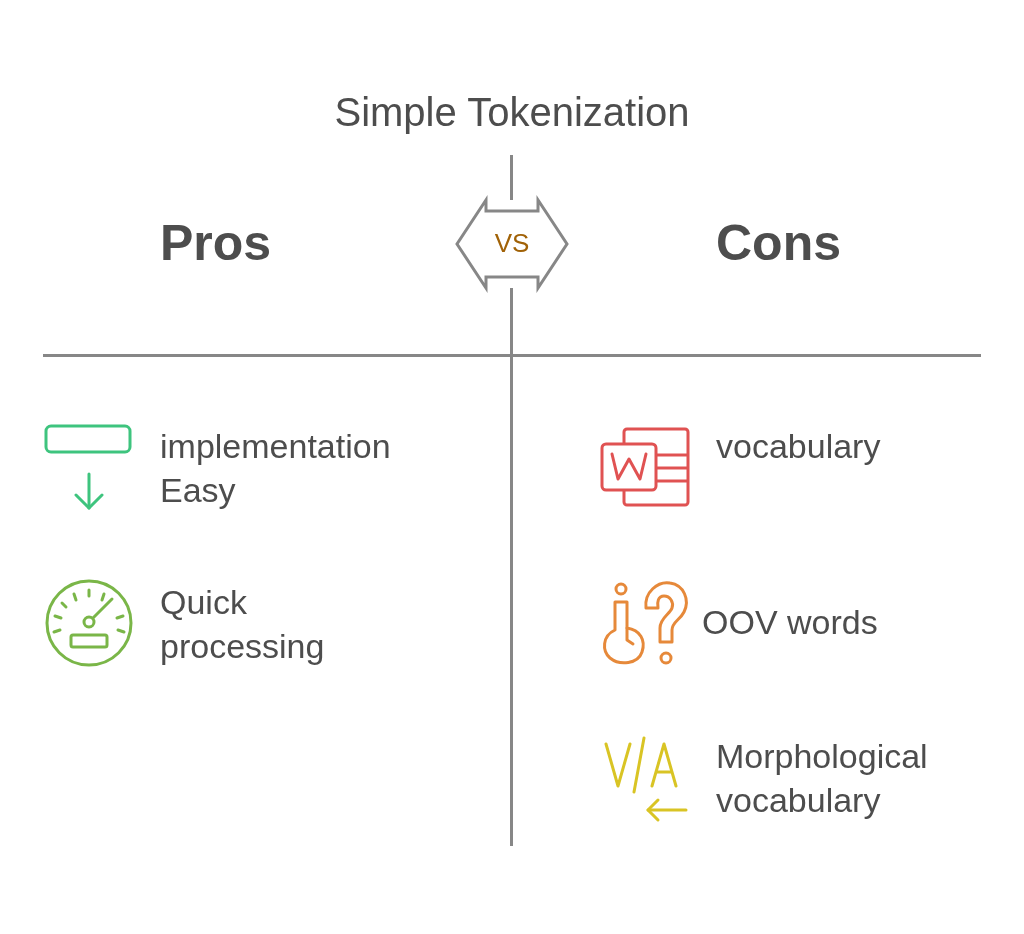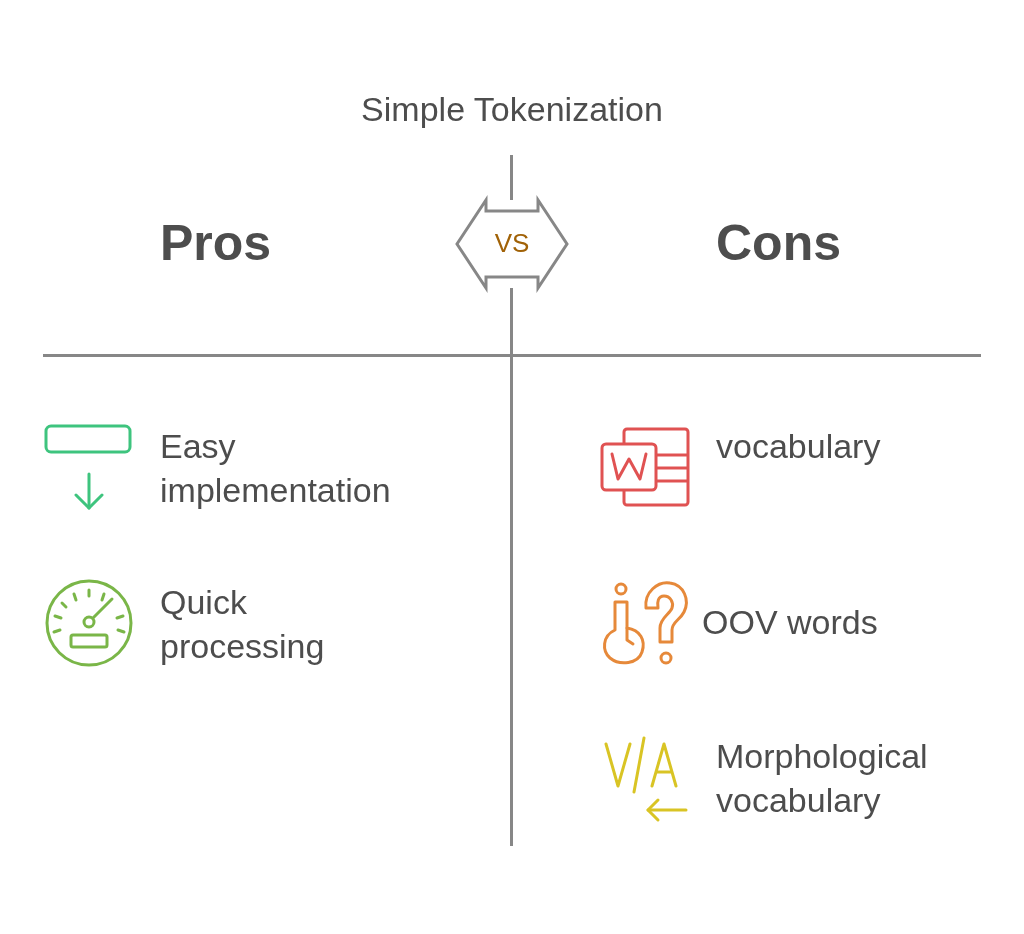--- a/index.html
+++ b/index.html
@@ -1,19 +1,19 @@
 <!DOCTYPE html>
 <html><head>
   <meta charset="utf-8">
   <style>
     html, body { margin: 0; padding: 0; background: #ffffff; }
     body { width: 1024px; height: 934px; position: relative; overflow: hidden;
            font-family: "Liberation Sans", "DejaVu Sans", sans-serif; color: #4a4a4a; }
     .abs { position: absolute; }
-    .title { left: 0; width: 1024px; top: 90px; text-align: center; font-size: 34px; color: #4d4d4d; }
+    .title { left: 0; width: 1024px; top: 90px; text-align: center; font-size: 40px; color: #4d4d4d; }
     .heading { font-size: 50px; font-weight: bold; color: #4d4d4d; top: 214px; text-align: center; }
     .item-text { font-size: 34px; line-height: 44px; color: #4d4d4d; }
     .line { background: #878787; }
     svg { overflow: visible; }
   </style>
 </head>
 <body>
 
 <div class="abs title">Simple Tokenization</div>
 
@@ -31,22 +31,22 @@
 <div class="abs heading" style="left:160px;">Pros</div>
 <div class="abs heading" style="left:716px;">Cons</div>
 
 <div class="abs" style="left:44px; top:424px;">
   <svg class="abs" width="90" height="90" style="left:0; top:0;">
     <rect x="2" y="2" width="84" height="26" rx="5" fill="none" stroke="#3ec47e" stroke-width="3"></rect>
     <line x1="45" y1="50" x2="45" y2="84" stroke="#3ec47e" stroke-width="3" stroke-linecap="round"></line>
     <polyline points="32,71 45,84 58,71" fill="none" stroke="#3ec47e" stroke-width="3" stroke-linecap="round" stroke-linejoin="round"></polyline>
   </svg>
   <div class="abs item-text" style="left:116px; top:0; white-space:nowrap;">
+    <div>implementation</div>
     <div>Easy</div>
-    <div>implementation</div>
   </div>
 </div>
 
 <div class="abs" style="left:44px; top:580px;">
   <svg class="abs" width="90" height="90" style="left:0; top:0;">
     <circle cx="45" cy="43" r="42" fill="none" stroke="#7ab648" stroke-width="3"></circle>
     <g stroke="#7ab648" stroke-width="3" stroke-linecap="round">
       <line x1="45" y1="10" x2="45" y2="16"></line>
       <line x1="30" y1="14" x2="32" y2="20"></line>
       <line x1="60" y1="14" x2="58" y2="20"></line>

